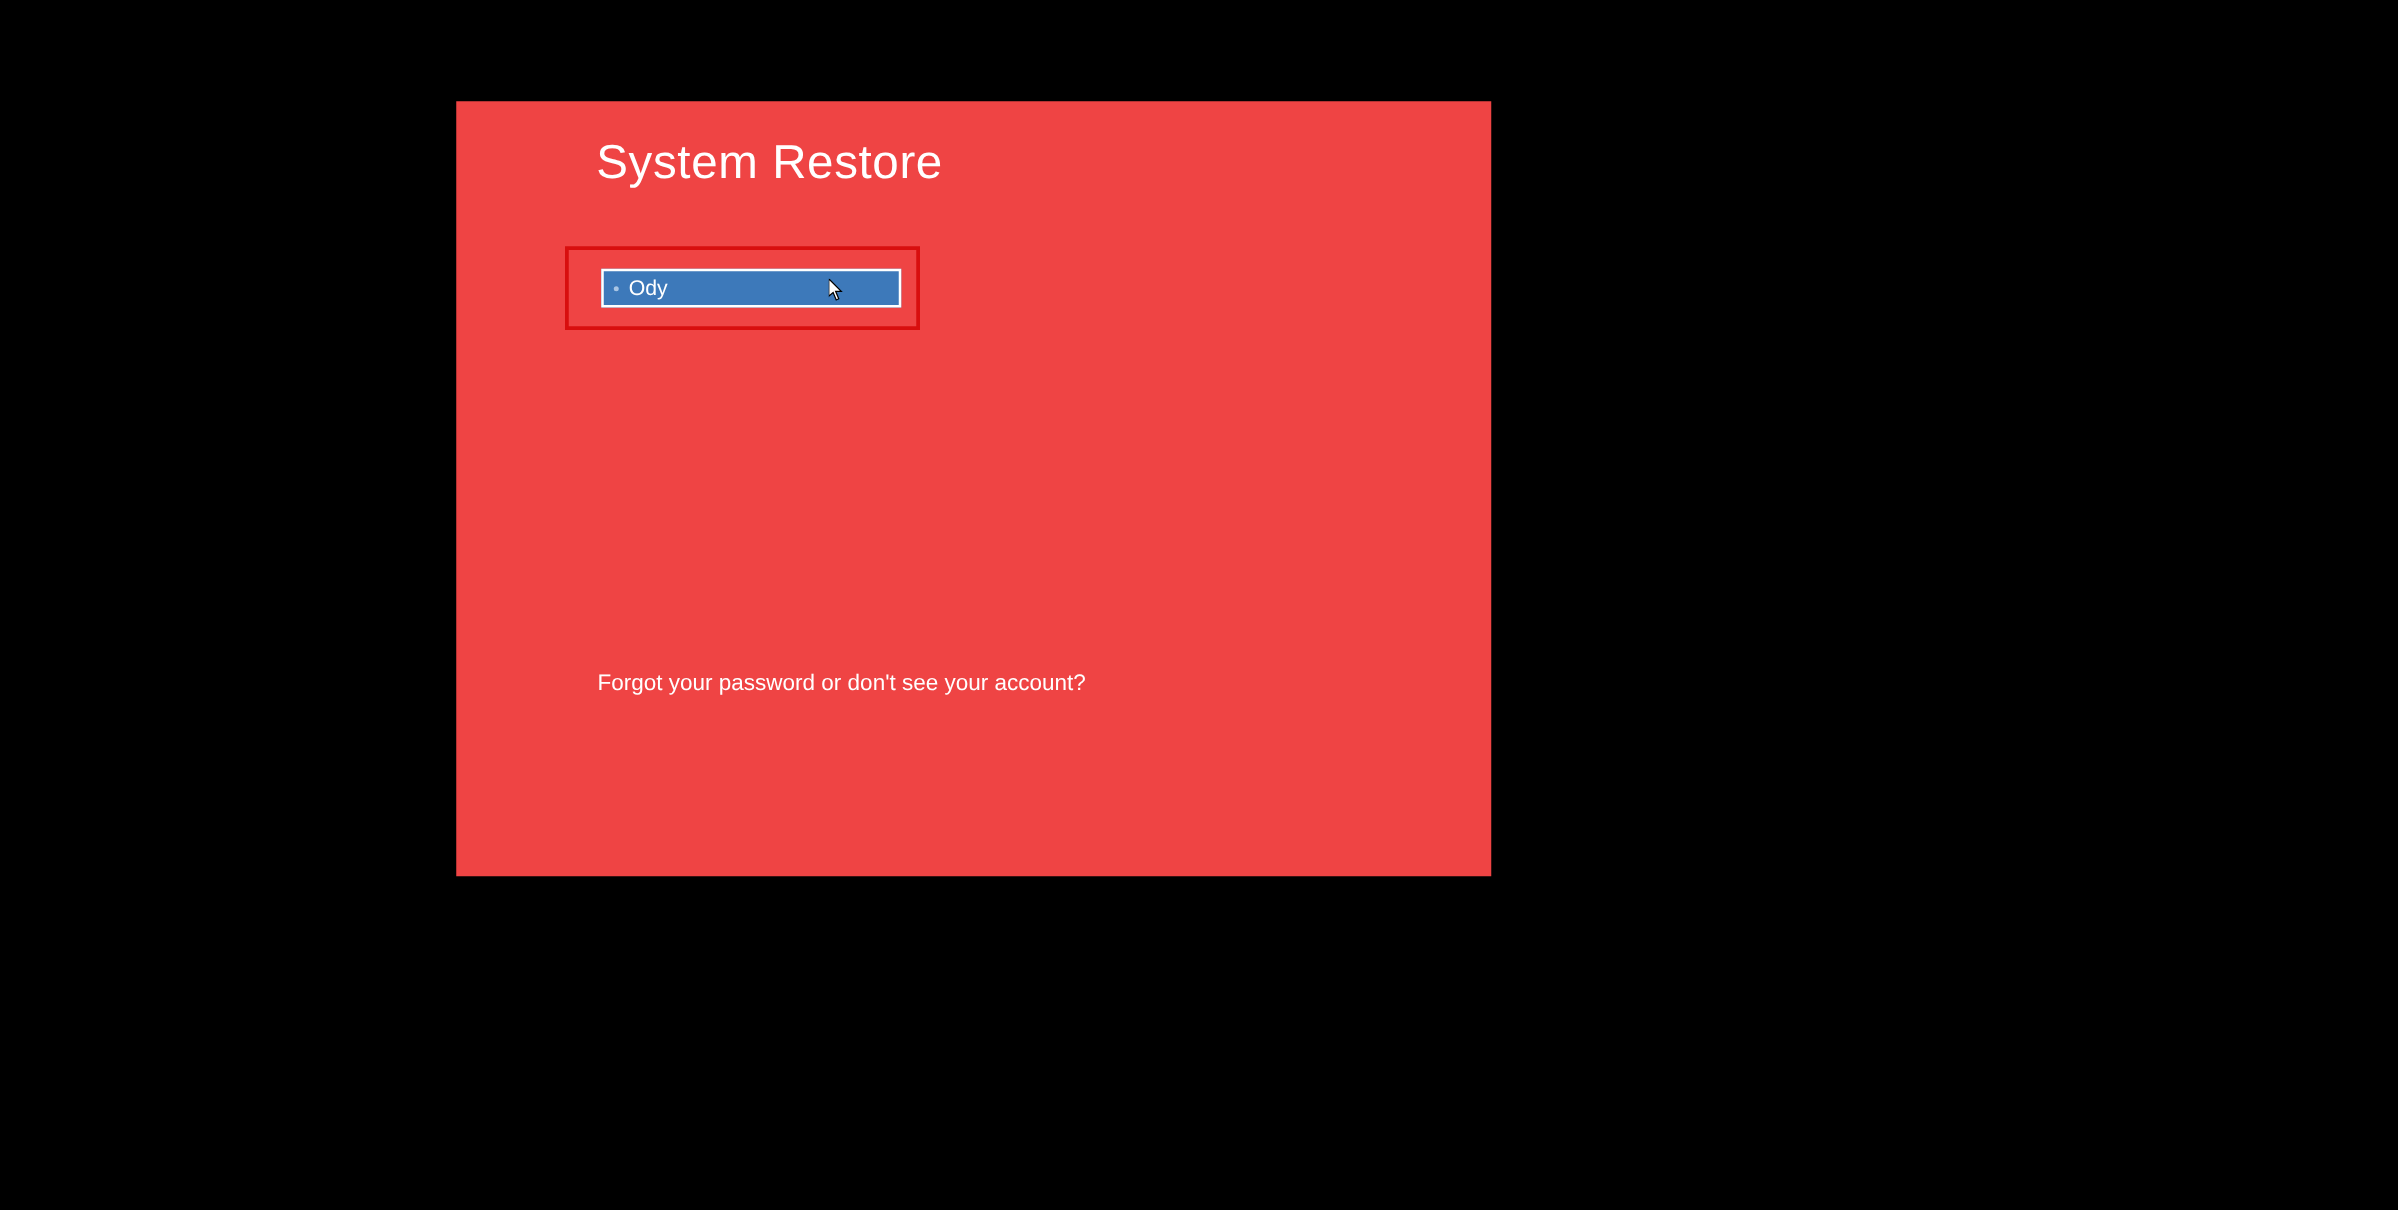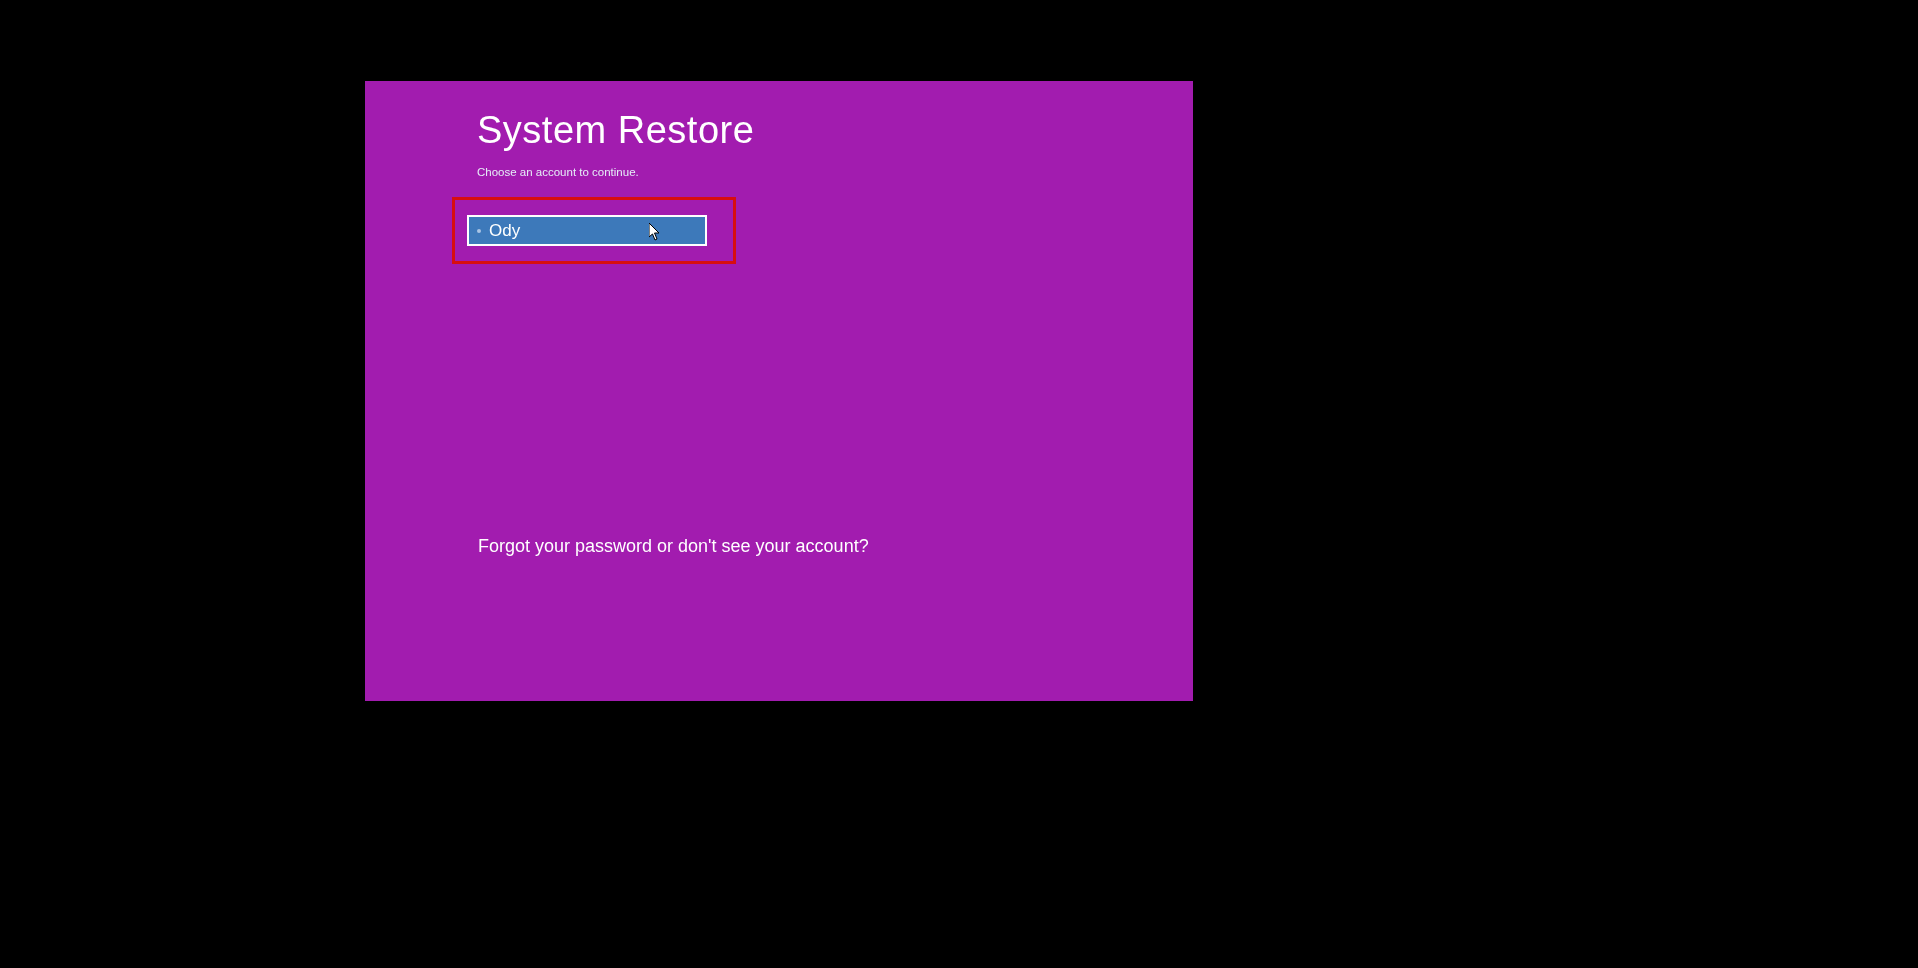--- a/index.html
+++ b/index.html
@@ -14,21 +14,21 @@
       font-family: "Segoe UI", "Segoe UI Light", Arial, sans-serif;
       position: relative;
       overflow: hidden;
     }
     .recovery-panel {
       position: absolute;
       left: 365px;
       top: 81px;
       width: 828px;
       height: 620px;
-      background: #a21caf;
+      background: #ef4444;
       color: #fff;
     }
     .content {
       position: absolute;
       left: 112px;
       top: 28px;
       right: 40px;
     }
     .title {
       font-size: 38px;
@@ -44,21 +44,21 @@
     }
     .highlight-box {
       position: absolute;
       left: 87px;
       top: 116px;
       width: 284px;
       height: 67px;
       border: 3px solid #d80e0e;
       display: flex;
       align-items: center;
-      justify-content: flex-start;
+      justify-content: flex-end;
       box-sizing: border-box;
       padding: 12px 12px;
     }
     .account-button {
       width: 240px;
       height: 31px;
       border: 2px solid #fff;
       background: #3d79ba;
       display: flex;
       align-items: center;
@@ -97,21 +97,20 @@
       cursor: pointer;
       margin-top: 31px;
     }
   </style>
 </head>
 <body>
 
 <div class="recovery-panel">
   <div class="content">
     <h1 class="title">System Restore</h1>
-    <p class="subtitle">Choose an account to continue.</p>
   </div>
 
   <div class="highlight-box">
     <div class="account-button">
       <span class="bullet"></span>
       <span class="account-name">Ody</span>
       <span class="cursor">
         <svg viewBox="0 0 12 18" width="12" height="18">
           <path d="M0 0 L0 14 L3.5 11 L6 17 L8 16 L5.5 10 L10 10 Z" fill="#fff" stroke="#000" stroke-width="1"></path>
         </svg>

